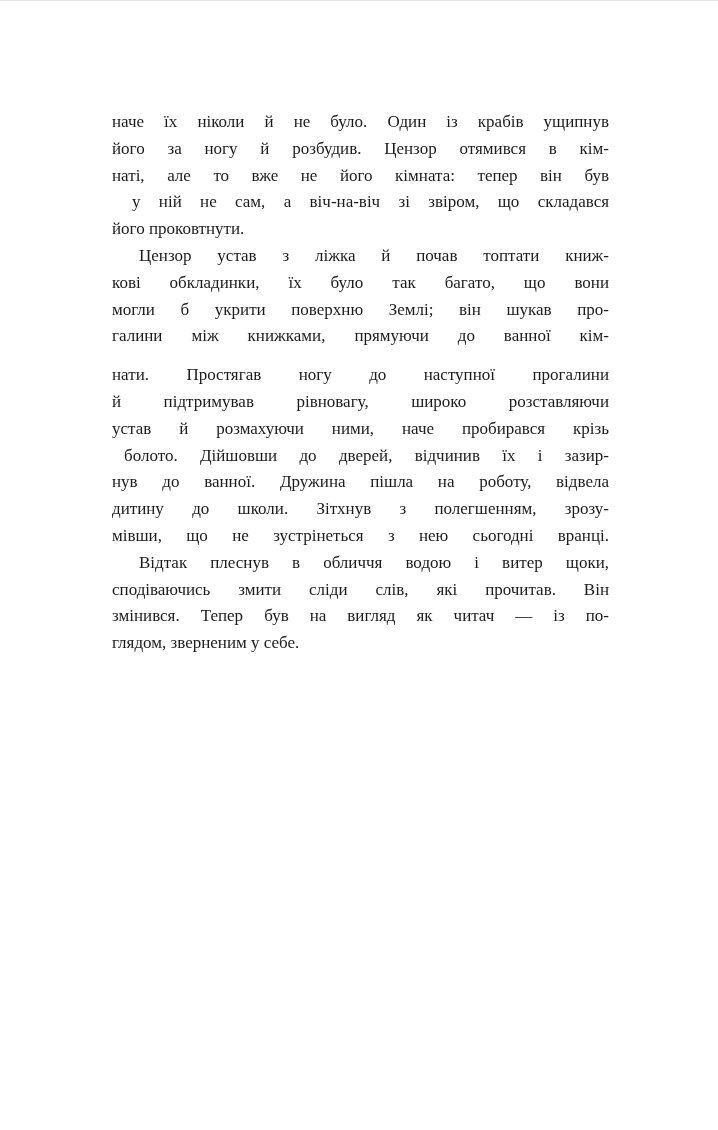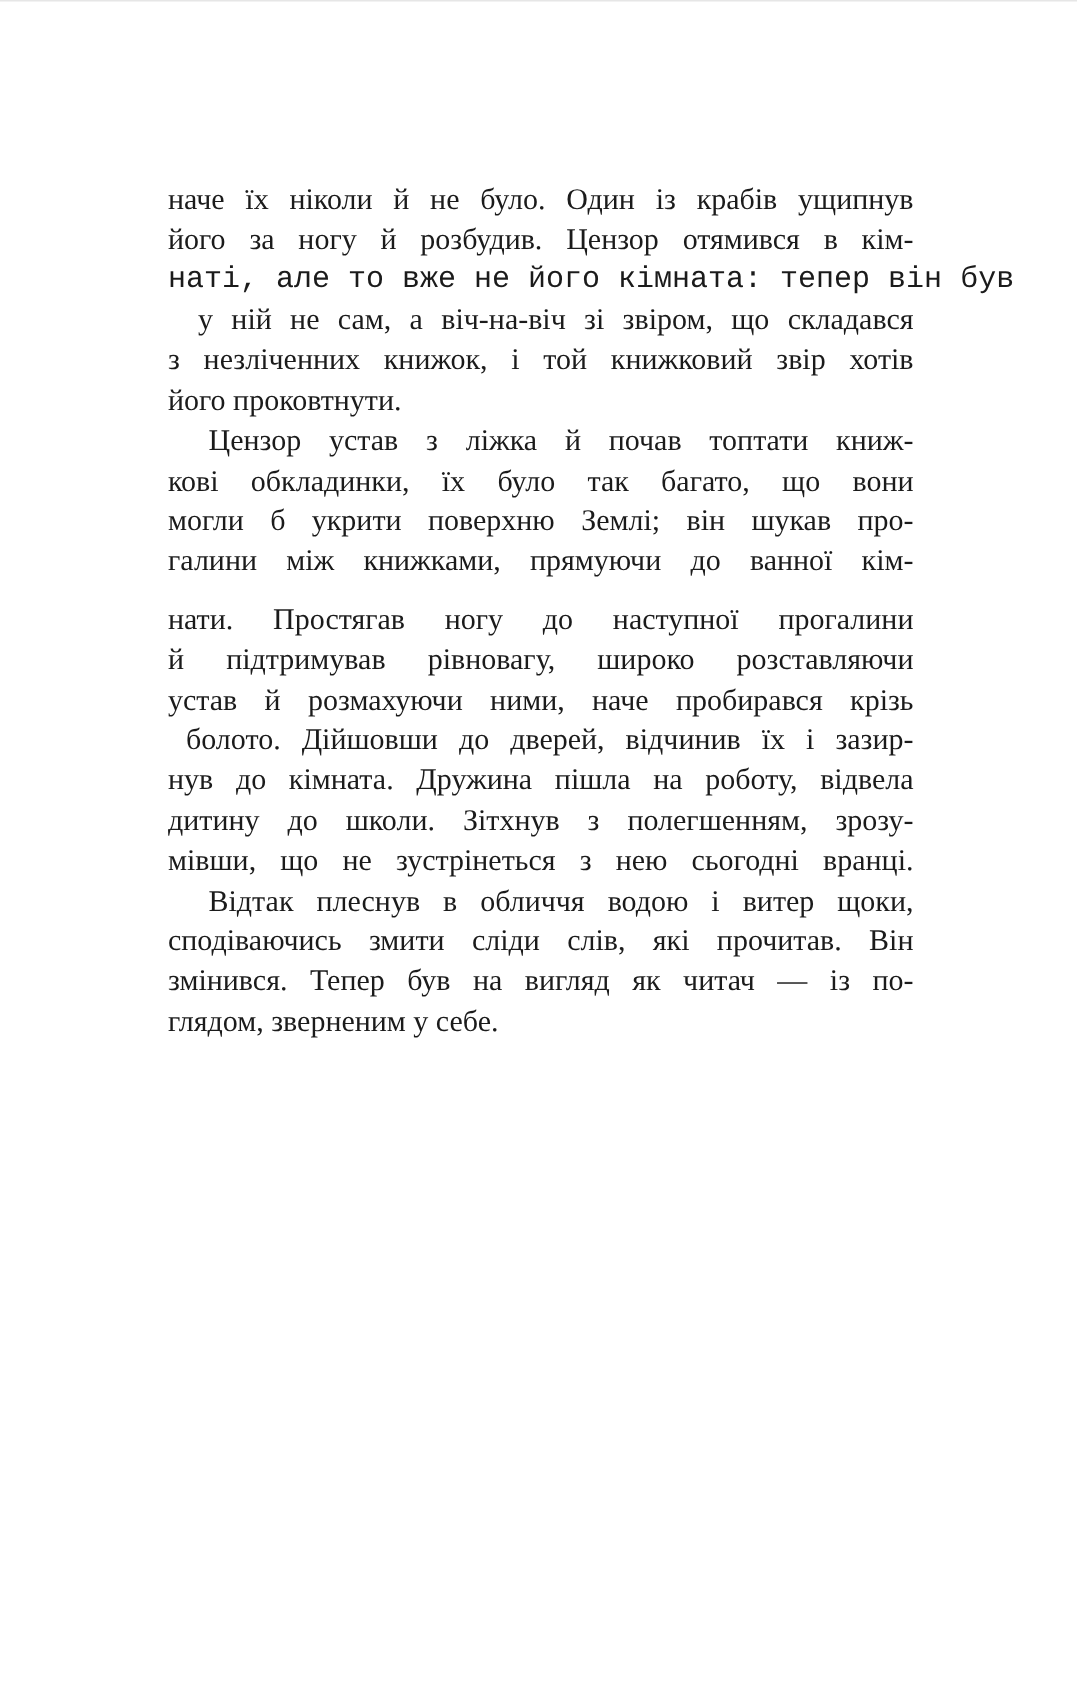--- a/index.html
+++ b/index.html
@@ -17,24 +17,24 @@
       position: absolute;
       left: 0;
       top: 0;
       width: 718px;
       height: 1px;
       background: #e6e6e6;
     }
     .page-text {
       position: absolute;
       left: 112px;
-      top: 120px;
+      top: 109px;
       width: 497px;
       font-family: "Liberation Serif", "DejaVu Serif", serif;
-      font-size: 20px;
+      font-size: 17px;
       line-height: 26.8px;
       color: #1b1b1b;
       text-align: justify;
       text-align-last: left;
     }
     .page-text p {
       margin: 0;
       padding: 0;
       hyphens: manual;
     }
@@ -51,35 +51,34 @@
   </style>
 </head>
 <body>
 
 <div class="top-rule"></div>
 
 <div class="page-text">
   <p class="para">
     <span class="line" style="white-space: nowrap; display: block; word-spacing: 0px;"><span>наче їх ніколи й не було. Один із крабів ущипнув</span></span>
     <span class="line" style="white-space: nowrap; display: block; word-spacing: 0px;"><span>його за ногу й розбудив. Цензор отямився в кім-</span></span>
-    <span class="line" style="white-space: nowrap; display: block; word-spacing: 0px; font-family: Liberation Mono, monospace;"><span>наті, але то вже не його кімната: тепер він був</span></span>
+    <span class="line" style="white-space: nowrap; display: block; word-spacing: 0px;"><span>наті, але то вже не його кімната: тепер він був</span></span>
     <span class="line" style="white-space: nowrap; display: block; word-spacing: 0px; margin-left: 20px;"><span>у ній не сам, а віч-на-віч зі звіром, що складався</span></span>
-    <span class="line" style="white-space: nowrap; display: block; word-spacing: 0px;"><span>з незліченних книжок, і той книжковий звір хотів</span></span>
     <span class="line last">його проковтнути.</span>
   </p>
   <p class="para">
     <span class="line" style="padding-left: 27px; white-space: nowrap; display: block; word-spacing: 0px;"><span>Цензор устав з ліжка й почав топтати книж-</span></span>
     <span class="line" style="white-space: nowrap; display: block; word-spacing: 0px;"><span>кові обкладинки, їх було так багато, що вони</span></span>
     <span class="line" style="white-space: nowrap; display: block; word-spacing: 0px;"><span>могли б укрити поверхню Землі; він шукав про-</span></span>
     <span class="line" style="white-space: nowrap; display: block; word-spacing: 0px;"><span>галини між книжками, прямуючи до ванної кім-</span></span>
     <span class="line" style="white-space: nowrap; display: block; word-spacing: 0px; margin-top: 12px;"><span>нати. Простягав ногу до наступної прогалини</span></span>
     <span class="line" style="white-space: nowrap; display: block; word-spacing: 0px;"><span>й підтримував рівновагу, широко розставляючи</span></span>
     <span class="line" style="white-space: nowrap; display: block; word-spacing: 0px;"><span>устав й розмахуючи ними, наче пробирався крізь</span></span>
     <span class="line" style="white-space: nowrap; display: block; word-spacing: 0px; margin-left: 12px;"><span>болото. Дійшовши до дверей, відчинив їх і зазир-</span></span>
-    <span class="line" style="white-space: nowrap; display: block; word-spacing: 0px;"><span>нув до кімната. Дружина пішла на роботу, відвела</span></span>
+    <span class="line" style="white-space: nowrap; display: block; word-spacing: 0px;"><span>нув до ванної. Дружина пішла на роботу, відвела</span></span>
     <span class="line" style="white-space: nowrap; display: block; word-spacing: 0px;"><span>дитину до школи. Зітхнув з полегшенням, зрозу-</span></span>
     <span class="line" style="white-space: nowrap; display: block; word-spacing: 0px;"><span>мівши, що не зустрінеться з нею сьогодні вранці.</span></span>
   </p>
   <p class="para">
     <span class="line" style="padding-left: 27px; white-space: nowrap; display: block; word-spacing: 0px;"><span>Відтак плеснув в обличчя водою і витер щоки,</span></span>
     <span class="line" style="white-space: nowrap; display: block; word-spacing: 0px;"><span>сподіваючись змити сліди слів, які прочитав. Він</span></span>
     <span class="line" style="white-space: nowrap; display: block; word-spacing: 0px;"><span>змінився. Тепер був на вигляд як читач — із по-</span></span>
     <span class="line last">глядом, зверненим у себе.</span>
   </p>
 </div>

